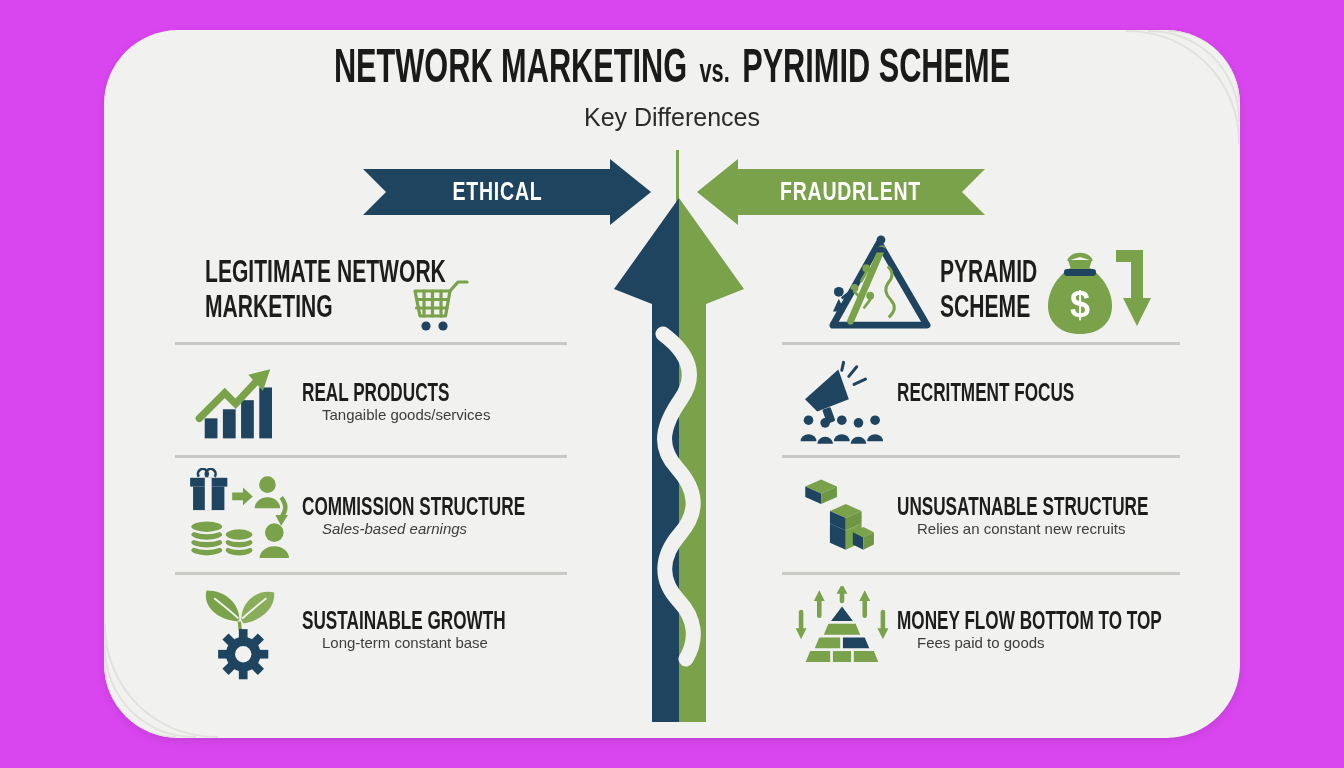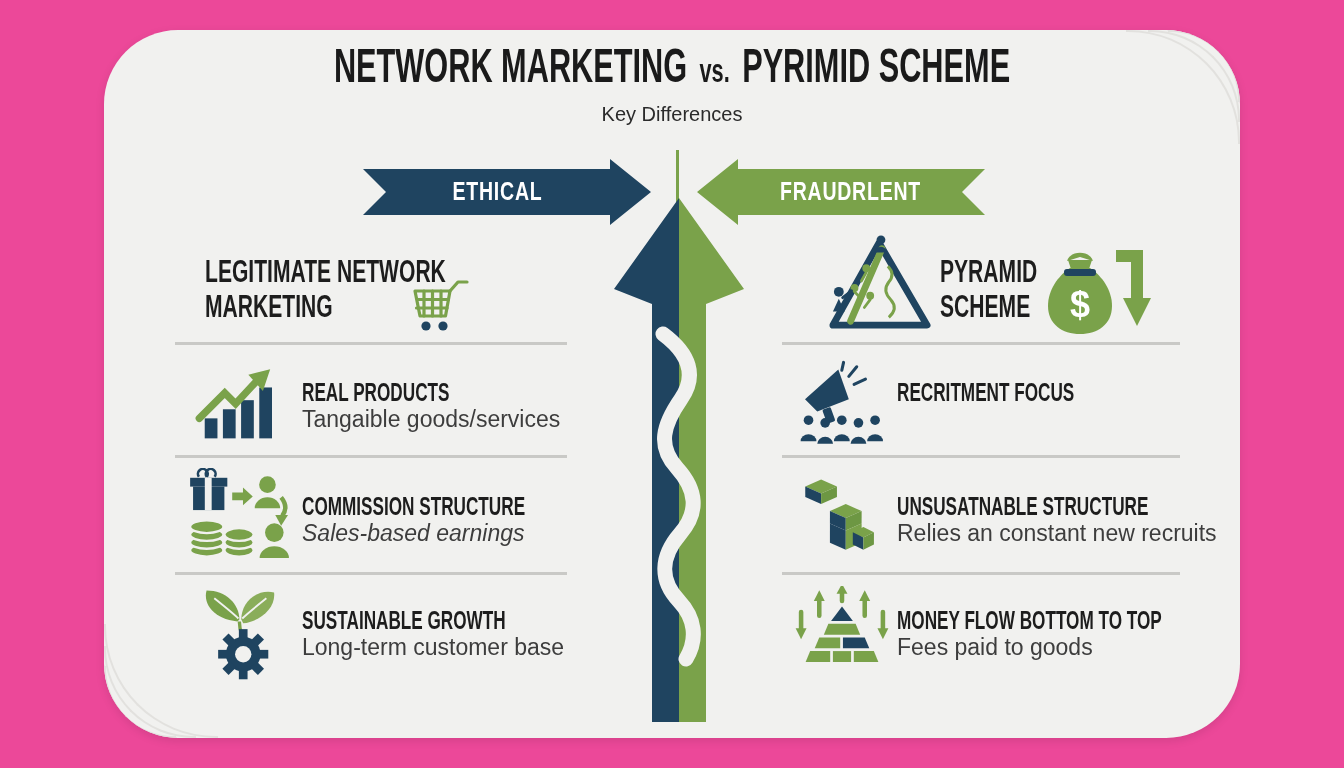--- a/index.html
+++ b/index.html
@@ -1,17 +1,17 @@
 <!DOCTYPE html>
 <html><head>
 <meta charset="utf-8">
 <style>
   html,body{margin:0;padding:0;}
   body{background:#b9b9b8;font-family:"Liberation Sans", sans-serif;}
-  .stage{position:relative;width:1344px;height:768px;background:#ec4899;overflow:hidden;margin:0 auto;}
+  .stage{position:relative;width:1344px;height:768px;background:#d946ef;overflow:hidden;margin:0 auto;}
   .card{position:absolute;left:104px;top:30px;width:1136px;height:708px;background:#f1f1ef;
         border-radius:74px;box-shadow:0 3px 10px rgba(0,0,0,0.10);overflow:hidden;}
   
   .arc{position:absolute;border:2px solid #e2e1de;}
   .arc.tr{top:0;right:0;border-left:none;border-bottom:none;}
   .arc.bl{bottom:0;left:0;border-right:none;border-top:none;}
   .tr1{width:30px;height:30px;border-top-right-radius:30px;}
   .tr2{width:50px;height:50px;border-top-right-radius:50px;}
   .tr3{width:70px;height:70px;border-top-right-radius:70px;}
   .tr4{width:90px;height:90px;border-top-right-radius:90px;}
@@ -20,32 +20,32 @@
   .bl2{width:50px;height:50px;border-bottom-left-radius:50px;}
   .bl3{width:70px;height:70px;border-bottom-left-radius:70px;}
   .bl4{width:90px;height:90px;border-bottom-left-radius:90px;}
   .bl5{width:112px;height:112px;border-bottom-left-radius:112px;}
 
   .abs{position:absolute;}
   .title-wrap{position:absolute;left:104px;top:38px;width:1136px;text-align:center;color:#1a1a1a;}
   h1.main-title{margin:0;font-size:48px;font-weight:bold;letter-spacing:0px;white-space:nowrap;
         transform:scaleX(0.64);transform-origin:50% 50%;}
   h1.main-title .vs{font-size:34px;margin:0 6px;}
-  .subtitle{margin-top:10px;font-size:20px;color:#2b2b2b;text-align:center;}
+  .subtitle{margin-top:10px;font-size:25px;color:#2b2b2b;text-align:center;}
 
   .banner-label{position:absolute;color:#ffffff;font-weight:bold;font-size:25px;text-align:center;
         transform:scaleX(0.78);transform-origin:50% 50%;letter-spacing:1px;}
 
   .col-heading{position:absolute;font-weight:bold;font-size:31px;color:#1d1d1d;line-height:35px;
         transform:scaleX(0.68);transform-origin:0 0;white-space:pre-line;}
   .divider{position:absolute;height:2.5px;background:#c9c9c6;}
 
   .row-title{position:absolute;font-weight:bold;font-size:26px;color:#1d1d1d;white-space:nowrap;
         transform:scaleX(0.66);transform-origin:0 50%;}
-  .row-sub{position:absolute;font-size:23px;color:#3d3d3d;white-space:nowrap;}
+  .row-sub{position:absolute;font-size:15px;color:#3d3d3d;white-space:nowrap;margin-left:20px;}
 
   svg{display:block;}
   .thin-line{position:absolute;left:676px;top:150px;width:2.5px;height:52px;background:#7aa24a;}
 </style>
 </head>
 <body>
 
 <div class="stage">
   <div class="card">
     <div class="arc tr tr1"></div>
@@ -145,21 +145,21 @@
         <rect x="-4.5" y="-26" width="9" height="11" transform="rotate(135)"></rect>
         <rect x="-4.5" y="-26" width="9" height="11" transform="rotate(180)"></rect>
         <rect x="-4.5" y="-26" width="9" height="11" transform="rotate(225)"></rect>
         <rect x="-4.5" y="-26" width="9" height="11" transform="rotate(270)"></rect>
         <rect x="-4.5" y="-26" width="9" height="11" transform="rotate(315)"></rect>
       </g>
       <circle r="8.5" fill="#f1f1ef"></circle>
     </g>
   </svg>
   <div class="row-title" style="left:302px;top:605px;">SUSTAINABLE GROWTH</div>
-  <div class="row-sub" style="left:302px;top:634px;">Long-term customer base</div>
+  <div class="row-sub" style="left:302px;top:634px;">Long-term constant base</div>
 
   <svg class="abs" style="left:822px;top:233px;width:115px;height:100px" viewBox="0 0 115 102">
     <path d="M57 10 L106 94 H10 Z" fill="none" stroke="#1f4460" stroke-width="7" stroke-linejoin="round"></path>
     <line x1="28" y1="90" x2="60" y2="16" stroke="#7aa24a" stroke-width="7" stroke-linecap="round"></line>
     <path d="M66 34 q8 8 1 16 q-7 9 2 18 q8 9 -2 18" fill="none" stroke="#7aa24a" stroke-width="3"></path>
     <g fill="#7aa24a">
       <circle cx="44" cy="36" r="4"></circle>
         <circle cx="32" cy="56" r="4"></circle>
         <circle cx="48" cy="64" r="4"></circle>
     </g>

